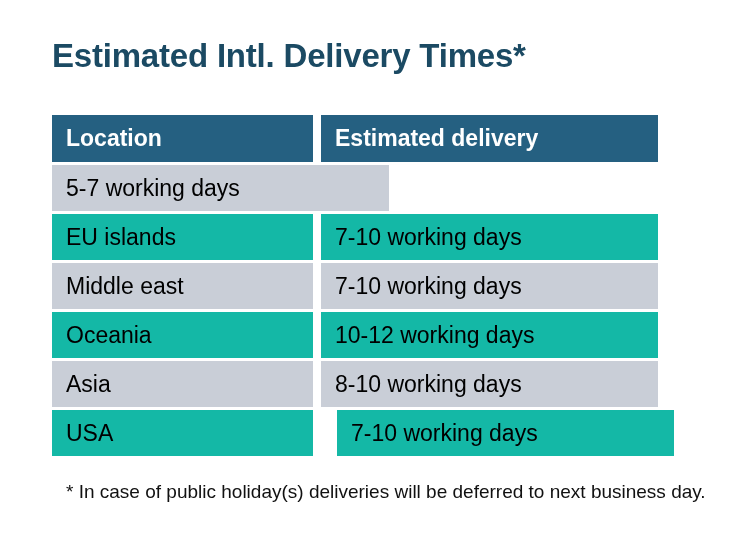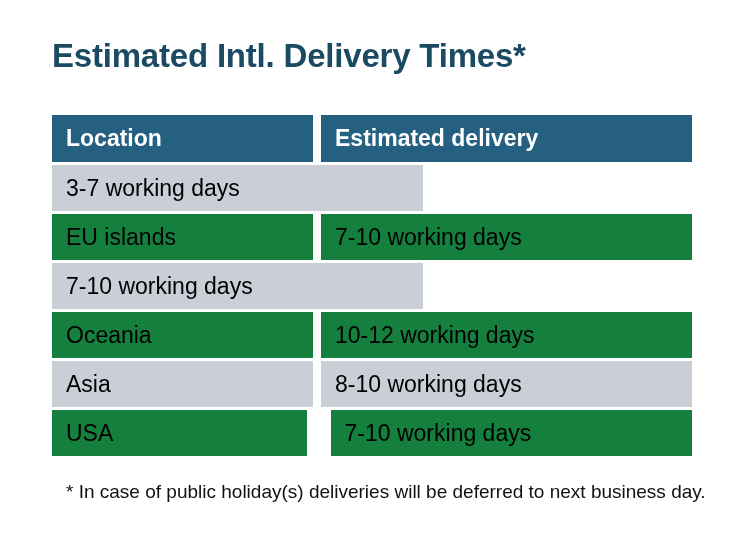--- a/index.html
+++ b/index.html
@@ -61,39 +61,39 @@
     font-size: 23px;
     color: #000000;
     white-space: nowrap;
     overflow: hidden;
   }
   .cell.c1 {
     width: 261px;
     margin-right: 8px;
   }
   .cell.c2 {
-    width: 371px;
+    width: 337px;
   }
 
   .row.header .cell {
     height: 47px;
     background: #256081;
     color: #ffffff;
     font-weight: bold;
     font-size: 23px;
   }
 
   .row.body .cell {
     height: 46px;
   }
   .row.body.shade-a .cell {
     background: #c9ced7;
   }
   .row.body.shade-b .cell {
-    background: #15803d;
+    background: #14b8a6;
   }
 
   
   .footnote {
     position: absolute;
     left: 66px;
     top: 481px;
     font-size: 19px;
     color: #111111;
     white-space: nowrap;
@@ -107,29 +107,30 @@
   <div class="title">Estimated Intl. Delivery Times*</div>
 
   <div class="table">
 
     <div class="row header">
       <div class="cell c1">Location</div>
       <div class="cell c2">Estimated delivery</div>
     </div>
 
     <div class="row body shade-a">
-      <div class="cell c2">3-7 working days</div>
+      <div class="cell c2">5-7 working days</div>
     </div>
 
     <div class="row body shade-b">
       <div class="cell c1">EU islands</div>
       <div class="cell c2">7-10 working days</div>
     </div>
 
     <div class="row body shade-a">
+      <div class="cell c1">Middle east</div>
       <div class="cell c2">7-10 working days</div>
     </div>
 
     <div class="row body shade-b">
       <div class="cell c1">Oceania</div>
       <div class="cell c2">10-12 working days</div>
     </div>
 
     <div class="row body shade-a">
       <div class="cell c1">Asia</div>

